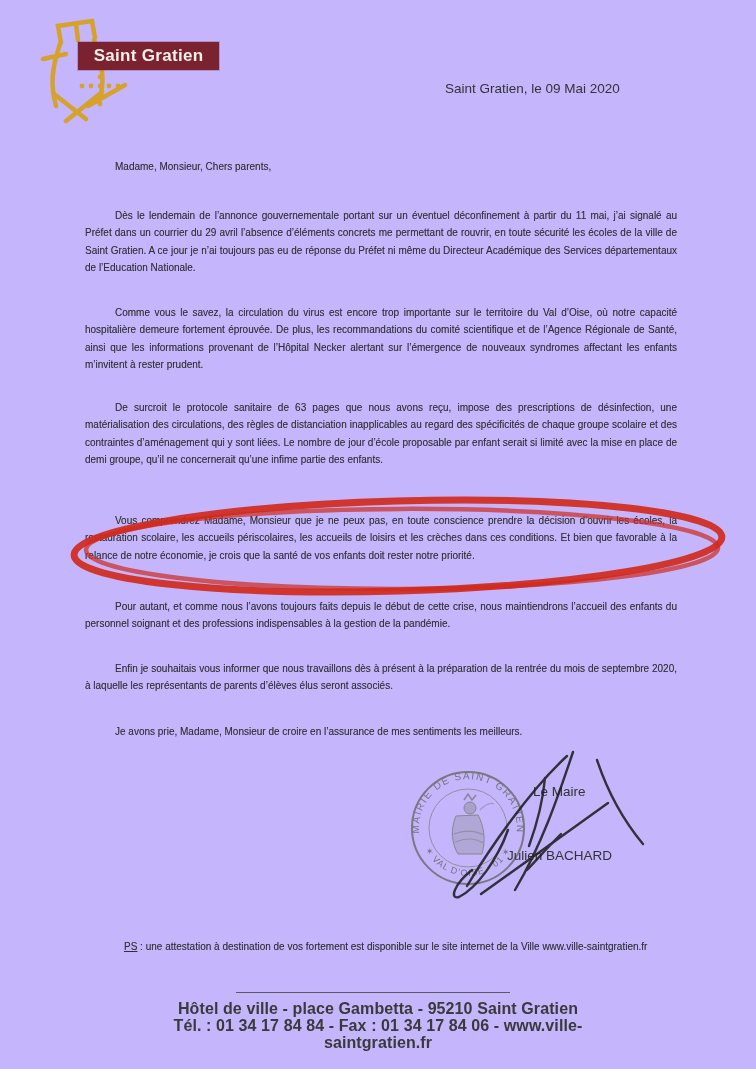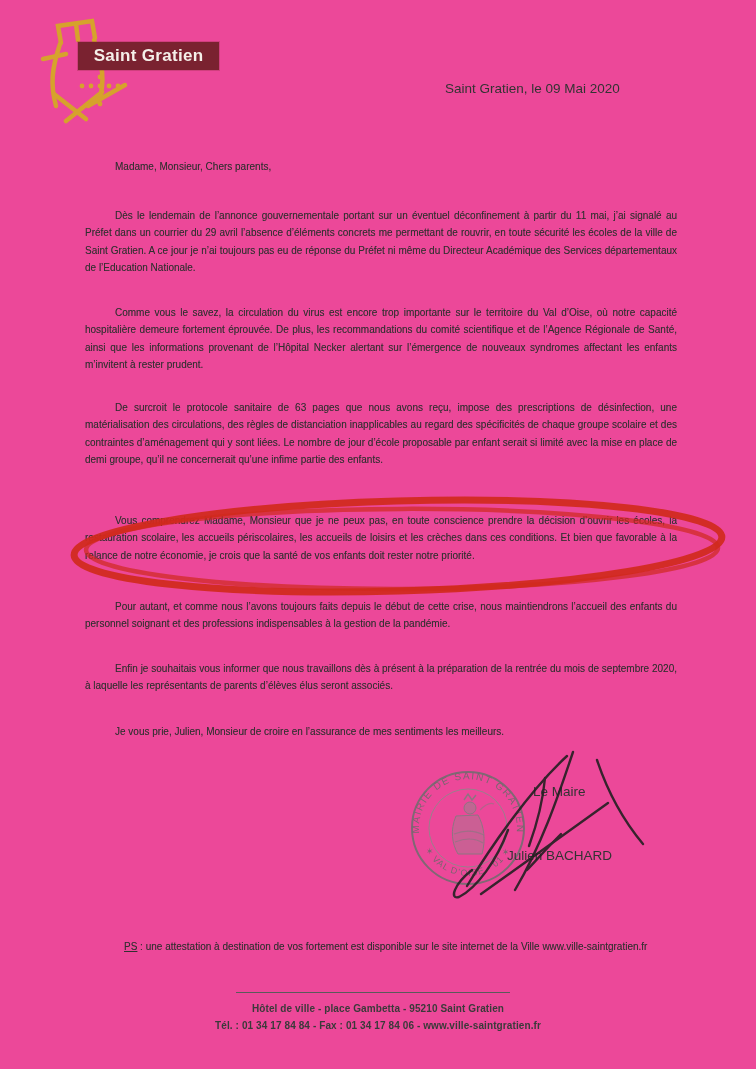--- a/index.html
+++ b/index.html
@@ -1,17 +1,17 @@
 <!DOCTYPE html>
 <html><head>
 <meta charset="utf-8">
 <style>
   html,body{margin:0;padding:0;background:#ffffff;}
   .page{
-    position:relative;width:756px;height:1069px;background:#ec4899;
+    position:relative;width:756px;height:1069px;background:#c4b5fd;
     font-family:"Liberation Sans", sans-serif;color:#2f2f2f;overflow:hidden;
   }
   
   .emblem{position:absolute;left:30px;top:14px;width:100px;height:110px;}
   .logo-box{
     position:absolute;left:78px;top:42px;width:141px;height:28px;
     background:#7a2230;display:flex;align-items:center;justify-content:center;
     box-shadow:0 0 0 1px rgba(122,34,48,.25);
   }
   .logo-box span{color:#f5efe9;font-size:17px;font-weight:600;letter-spacing:.3px;}
@@ -27,21 +27,21 @@
   .stamp{position:absolute;left:406px;top:766px;width:124px;height:124px;opacity:.85;}
   .sig-title{position:absolute;left:533px;top:784px;font-size:13.5px;color:#333;text-align:right;}
   .sig-name{position:absolute;left:507px;top:848px;font-size:13.5px;color:#333;}
   .signature-svg{position:absolute;left:445px;top:748px;width:230px;height:158px;z-index:4;}
   
   .ps{position:absolute;left:85px;top:938px;width:592px;margin:0;}
   .ps .u{text-decoration:underline;margin-left:39px;}
   
   .footer-rule{position:absolute;left:236px;top:992px;width:274px;height:1px;background:#5a5a5a;}
   .footer{position:absolute;left:128px;top:1000px;width:500px;text-align:center;
-    font-size:10px;font-weight:600;color:#3a3a3a;line-height:17px;letter-spacing:.1px;}
+    font-size:16px;font-weight:600;color:#3a3a3a;line-height:17px;letter-spacing:.1px;}
 </style>
 </head>
 <body>
 
 <div class="page">
 
   <svg class="emblem" viewBox="0 0 100 110">
     <g fill="none" stroke="#d6a22c" stroke-width="4.5" stroke-linecap="round">
       <path d="M 31,29 L 28,12 L 62,7 L 65,24"></path>
       <path d="M 46,10 L 48,26"></path>
@@ -72,21 +72,21 @@
   <div class="date-line">Saint Gratien, le 09 Mai 2020</div>
 
   <p class="salutation bodytext">Madame, Monsieur, Chers parents,</p>
 
   <p class="bp bodytext" style="top:207px">Dès le lendemain de l’annonce gouvernementale portant sur un éventuel déconfinement à partir du 11 mai, j’ai signalé au Préfet dans un courrier du 29 avril l’absence d’éléments concrets me permettant de rouvrir, en toute sécurité les écoles de la ville de Saint Gratien. A ce jour je n’ai toujours pas eu de réponse du Préfet ni même du Directeur Académique des Services départementaux de l’Education Nationale.</p>
   <p class="bp bodytext" style="top:304px">Comme vous le savez, la circulation du virus est encore trop importante sur le territoire du Val d’Oise, où notre capacité hospitalière demeure fortement éprouvée. De plus, les recommandations du comité scientifique et de l’Agence Régionale de Santé, ainsi que les informations provenant de l’Hôpital Necker alertant sur l’émergence de nouveaux syndromes affectant les enfants m’invitent à rester prudent.</p>
   <p class="bp bodytext" style="top:399px">De surcroit le protocole sanitaire de 63 pages que nous avons reçu, impose des prescriptions de désinfection, une matérialisation des circulations, des règles de distanciation inapplicables au regard des spécificités de chaque groupe scolaire et des contraintes d’aménagement qui y sont liées. Le nombre de jour d’école proposable par enfant serait si limité avec la mise en place de demi groupe, qu’il ne concernerait qu’une infime partie des enfants.</p>
   <p class="bp bodytext" style="top:512px">Vous comprendrez Madame, Monsieur que je ne peux pas, en toute conscience prendre la décision d’ouvrir les écoles, la restauration scolaire, les accueils périscolaires, les accueils de loisirs et les crèches dans ces conditions. Et bien que favorable à la relance de notre économie, je crois que la santé de vos enfants doit rester notre priorité.</p>
   <p class="bp bodytext" style="top:598px">Pour autant, et comme nous l’avons toujours faits depuis le début de cette crise, nous maintiendrons l’accueil des enfants du personnel soignant et des professions indispensables à la gestion de la pandémie.</p>
   <p class="bp bodytext" style="top:660px">Enfin je souhaitais vous informer que nous travaillons dès à présent à la préparation de la rentrée du mois de septembre 2020, à laquelle les représentants de parents d’élèves élus seront associés.</p>
-  <p class="bp bodytext" style="top:723px">Je vous prie, Julien, Monsieur de croire en l’assurance de mes sentiments les meilleurs.</p>
+  <p class="bp bodytext" style="top:723px">Je avons prie, Madame, Monsieur de croire en l’assurance de mes sentiments les meilleurs.</p>
 
   <svg class="annotation" viewBox="0 0 668 110">
     <g transform="rotate(-1.6 334 55)" fill="none" stroke="#d02a1c" stroke-linecap="round">
       <ellipse cx="334" cy="54" rx="324" ry="45" stroke-width="7" opacity="0.92"></ellipse>
       <ellipse cx="338" cy="57" rx="316" ry="40" stroke-width="4.5" opacity="0.7" transform="rotate(1.4 338 57)"></ellipse>
     </g>
   </svg>
 
   <svg class="stamp" viewBox="-62 -62 124 124">
     <circle r="56" fill="none" stroke="#6e6e6e" stroke-width="2"></circle>

